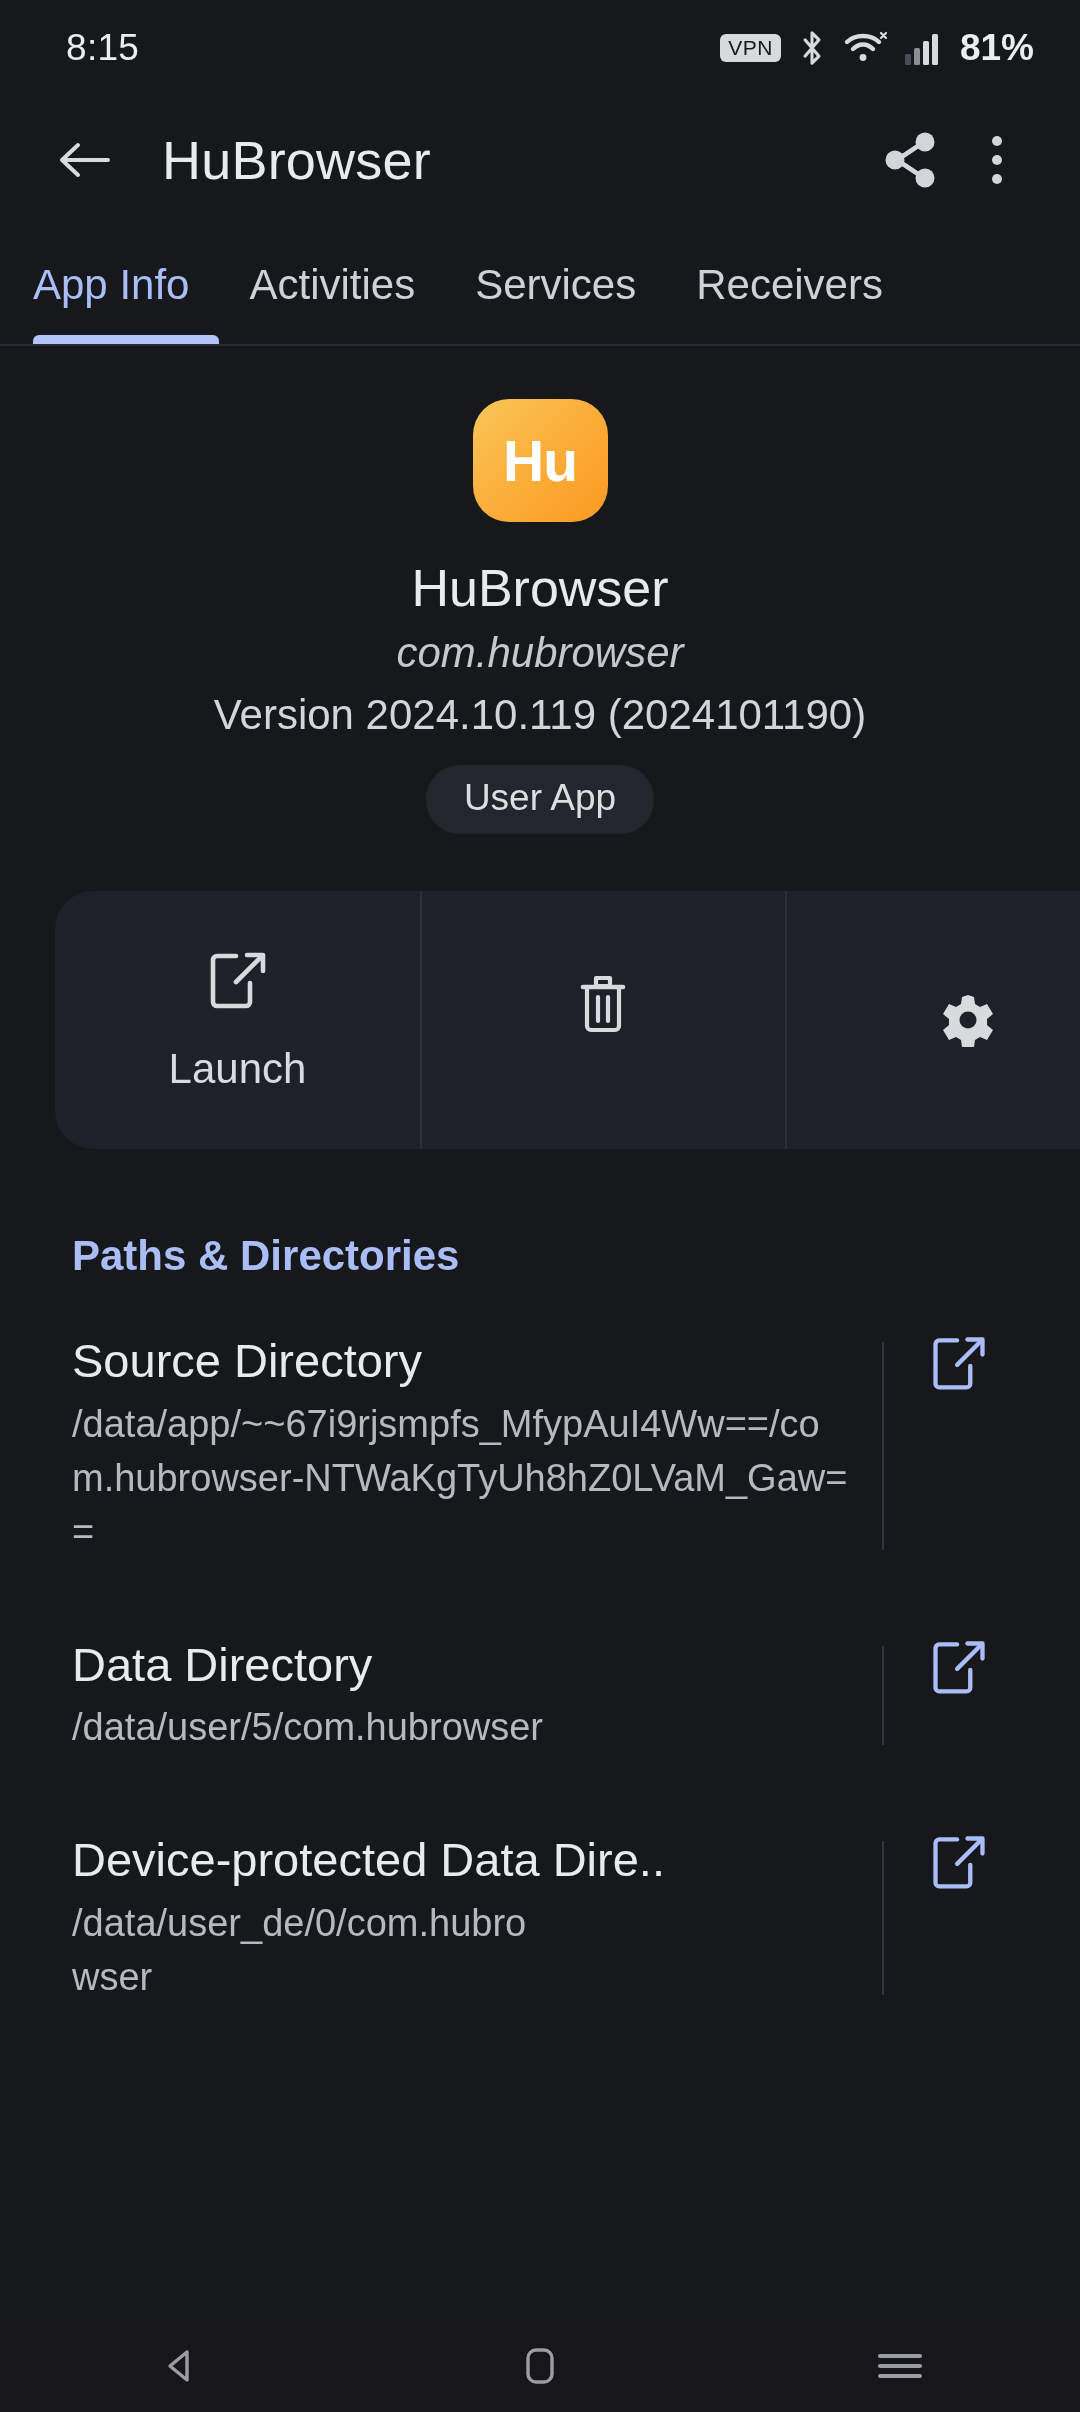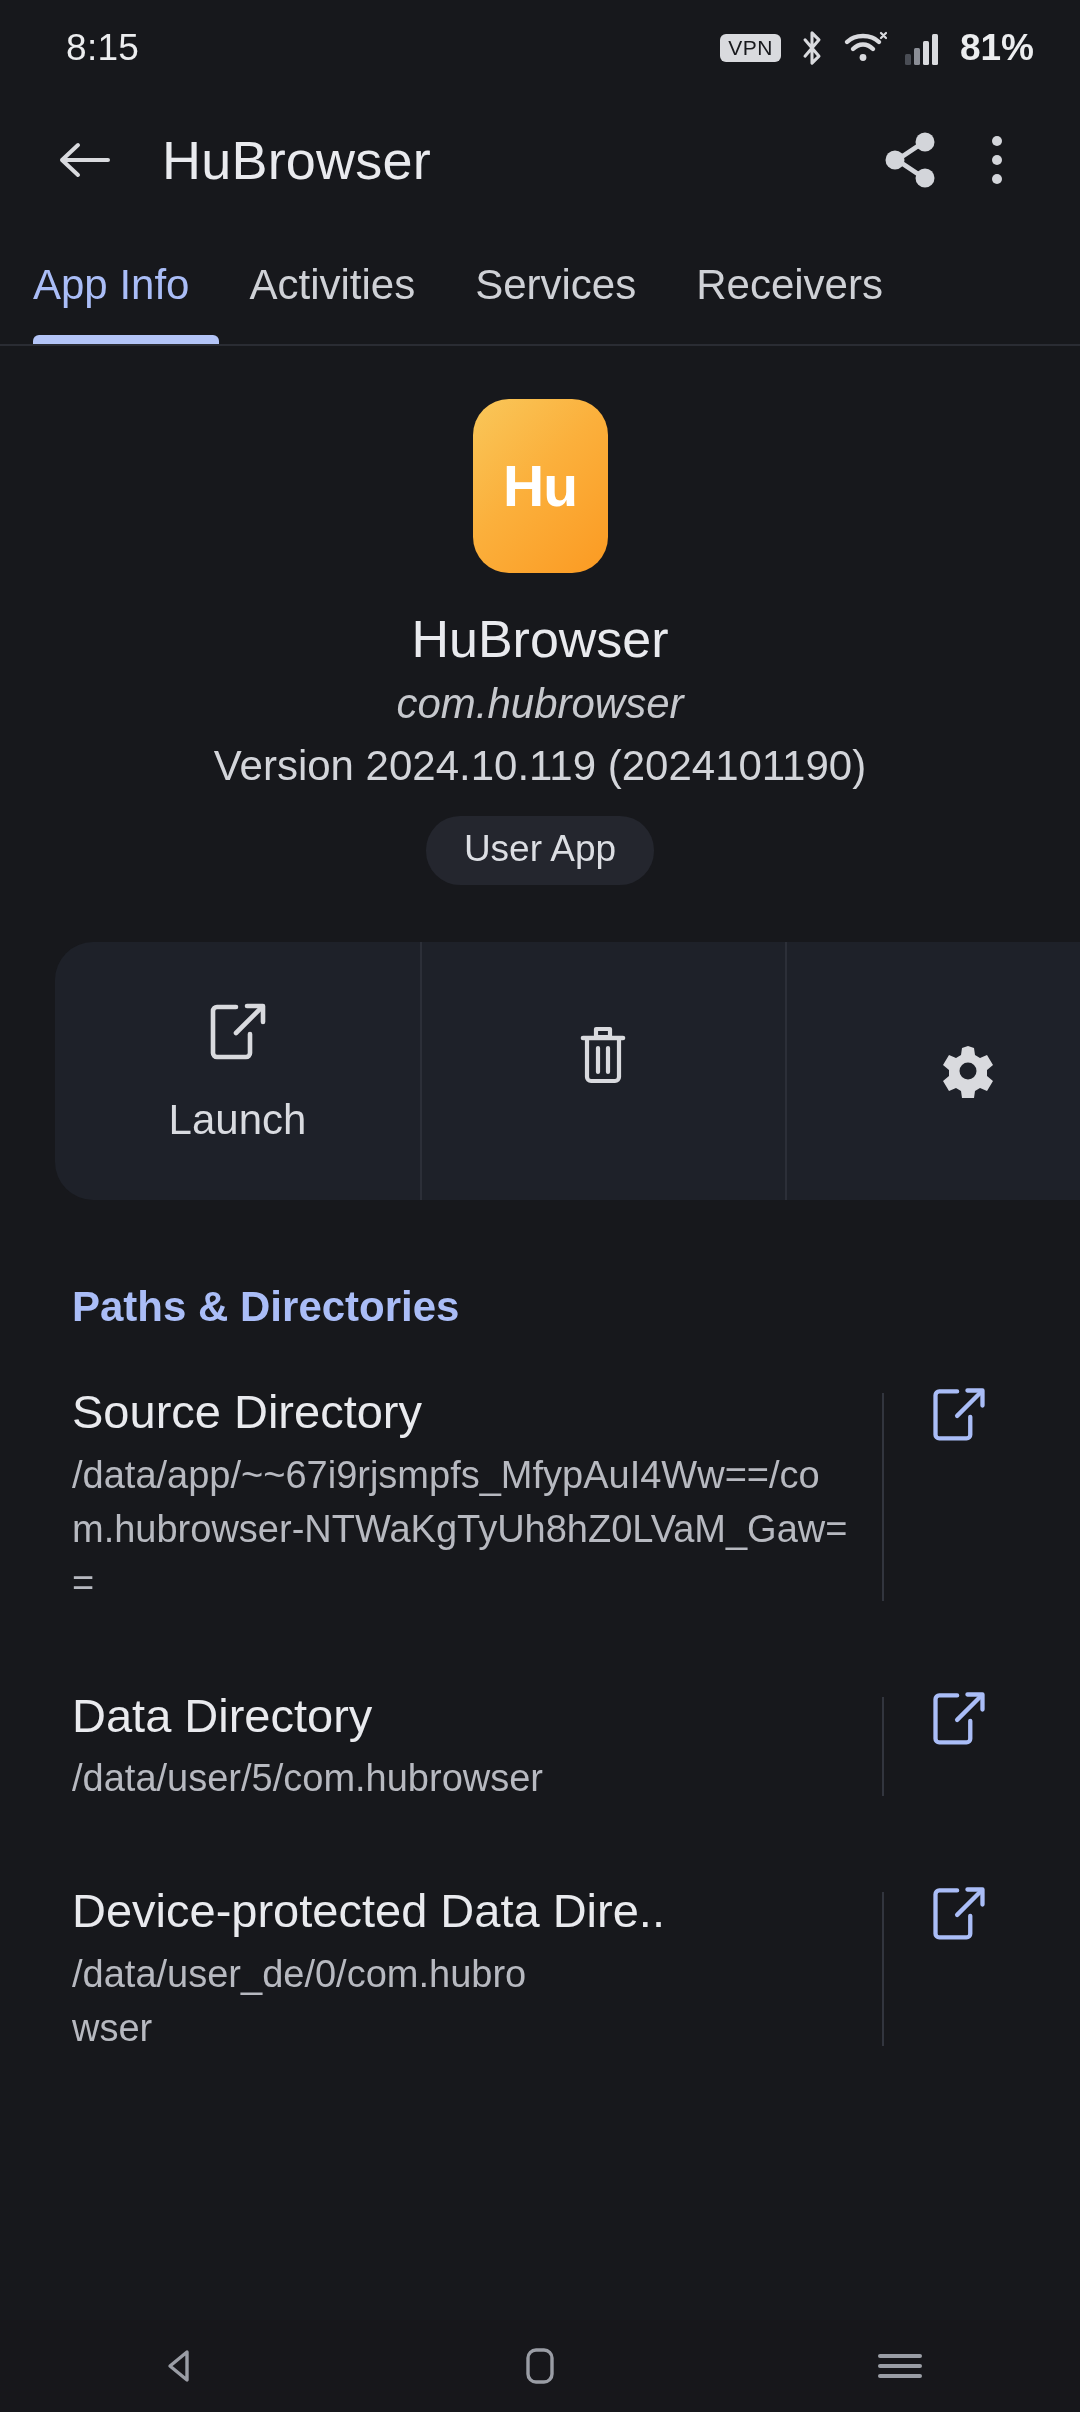--- a/index.html
+++ b/index.html
@@ -56,21 +56,21 @@
   .tab.active::after {
     content: ""; position: absolute; left: 0; right: 0; bottom: 0;
     height: 9px; background: #b3c4f7; border-radius: 6px 6px 0 0;
   }
 
   
   .content { position: absolute; top: 346px; left: 0; width: 1080px; height: 2066px; overflow: hidden; }
 
   .app-header { padding-top: 53px; display: flex; flex-direction: column; align-items: center; }
   .app-icon {
-    width: 135px; height: 174px; border-radius: 36px;
+    width: 135px; height: 123px; border-radius: 36px;
     background: linear-gradient(135deg, #f9c75a 0%, #fbb03c 45%, #fb9a22 100%);
     display: flex; align-items: center; justify-content: center;
     color: #ffffff; font-size: 57px; font-weight: bold; letter-spacing: -1px;
   }
   .app-name { color: #e9eaee; font-size: 52px; margin-top: 36px; }
   .app-package { color: #c6c8cd; font-size: 42px; font-style: italic; margin-top: 11px; }
   .app-version { color: #d3d5da; font-size: 42px; margin-top: 14px; }
   .app-badge {
     margin-top: 26px; background: #24262e; color: #dcdee3;
     font-size: 37px; border-radius: 34px; padding: 12px 38px 15px;

